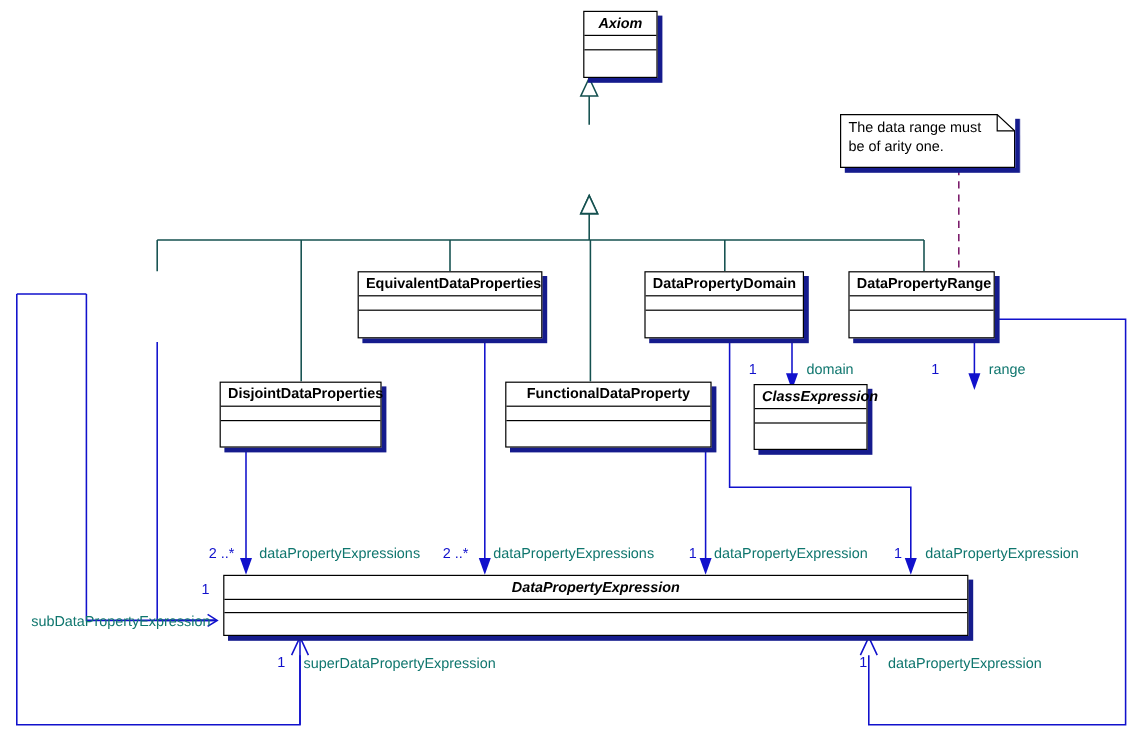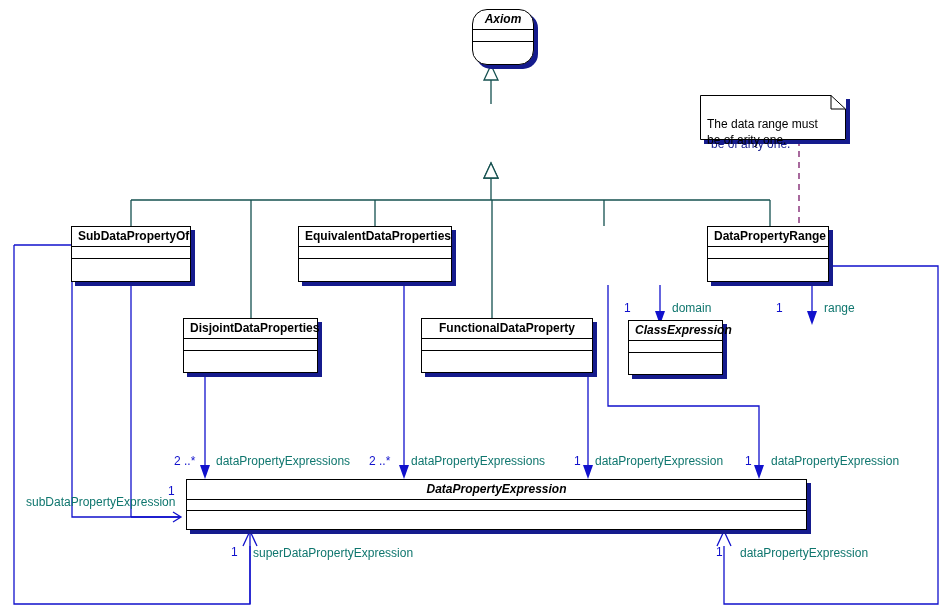--- a/index.html
+++ b/index.html
@@ -72,21 +72,21 @@
   .uml-note .note-shape {
     position: absolute;
     left: 0; top: 0;
     width: 100%; height: 100%;
   }
   .uml-note .note-text {
     position: relative;
     font-size: 12px;
     line-height: 16px;
     color: #000000;
-    padding: 21px 22px 5px 7px;
+    padding: 3px 22px 5px 7px;
     white-space: pre-line;
   }
 
   
   .edge-label {
     position: absolute;
     font-size: 12px;
     color: #0f766e;
     white-space: nowrap;
     line-height: 13px;
@@ -178,39 +178,39 @@
       <polyline points="250,604 250,546" fill="none" stroke="#1111cc" stroke-width="1.3"></polyline>
       <path d="M243,546 L250,531 L257,546" fill="none" stroke="#1111cc" stroke-width="1.3"></path>
     </g>
 
     <g>
       <polyline points="828,266 938,266 938,604 724,604 724,546" fill="none" stroke="#1111cc" stroke-width="1.3"></polyline>
       <path d="M717,546 L724,531 L731,546" fill="none" stroke="#1111cc" stroke-width="1.3"></path>
     </g>
   </svg>
 
-  <div class="uml-class" style="left:472px; top:9px; width:62px; height:56px;border-radius:15px;">
+  <div class="uml-class" style="left:486px; top:9px; width:62px; height:56px;">
     <div class="uml-name abstract">Axiom</div>
     <div class="uml-compartment empty" style="height:12px;"></div>
     <div class="uml-compartment empty" style="height:23px;"></div>
   </div>
 
 
-  <div class="uml-class" style="left:71px; top:226px; width:120px; height:56px;">
-    <div class="uml-name">SubDataPropertyOf</div>
-    <div class="uml-compartment empty" style="height:12px;"></div>
-    <div class="uml-compartment empty" style="height:23px;"></div>
-  </div>
 
   <div class="uml-class" style="left:298px; top:226px; width:154px; height:56px;">
     <div class="uml-name">EquivalentDataProperties</div>
     <div class="uml-compartment empty" style="height:12px;"></div>
     <div class="uml-compartment empty" style="height:23px;"></div>
   </div>
 
+  <div class="uml-class" style="left:537px; top:226px; width:133px; height:56px;">
+    <div class="uml-name">DataPropertyDomain</div>
+    <div class="uml-compartment empty" style="height:12px;"></div>
+    <div class="uml-compartment empty" style="height:23px;"></div>
+  </div>
 
   <div class="uml-class" style="left:707px; top:226px; width:122px; height:56px;">
     <div class="uml-name">DataPropertyRange</div>
     <div class="uml-compartment empty" style="height:12px;"></div>
     <div class="uml-compartment empty" style="height:23px;"></div>
   </div>
 
   <div class="uml-class" style="left:183px; top:318px; width:135px; height:55px;">
     <div class="uml-name">DisjointDataProperties</div>
     <div class="uml-compartment empty" style="height:12px;"></div>
@@ -257,21 +257,21 @@
   <div class="mult-label" style="left:369px; top:455px;">2 ..*</div>
   <div class="edge-label" style="left:411px; top:455px;">dataPropertyExpressions</div>
 
   <div class="mult-label" style="left:574px; top:455px;">1</div>
   <div class="edge-label" style="left:595px; top:455px;">dataPropertyExpression</div>
 
   <div class="mult-label" style="left:745px; top:455px;">1</div>
   <div class="edge-label" style="left:771px; top:455px;">dataPropertyExpression</div>
 
   <div class="mult-label" style="left:168px; top:485px;">1</div>
-  <div class="edge-label" style="left:26px; top:496px;">subDataPropertyExpression</div>
+  <div class="edge-label" style="left:26px; top:512px;">subDataPropertyExpression</div>
 
   <div class="mult-label" style="left:231px; top:546px;">1</div>
   <div class="edge-label" style="left:253px; top:547px;">superDataPropertyExpression</div>
 
   <div class="mult-label" style="left:716px; top:546px;">1</div>
   <div class="edge-label" style="left:740px; top:547px;">dataPropertyExpression</div>
 
 </div>
 
 </body></html>

